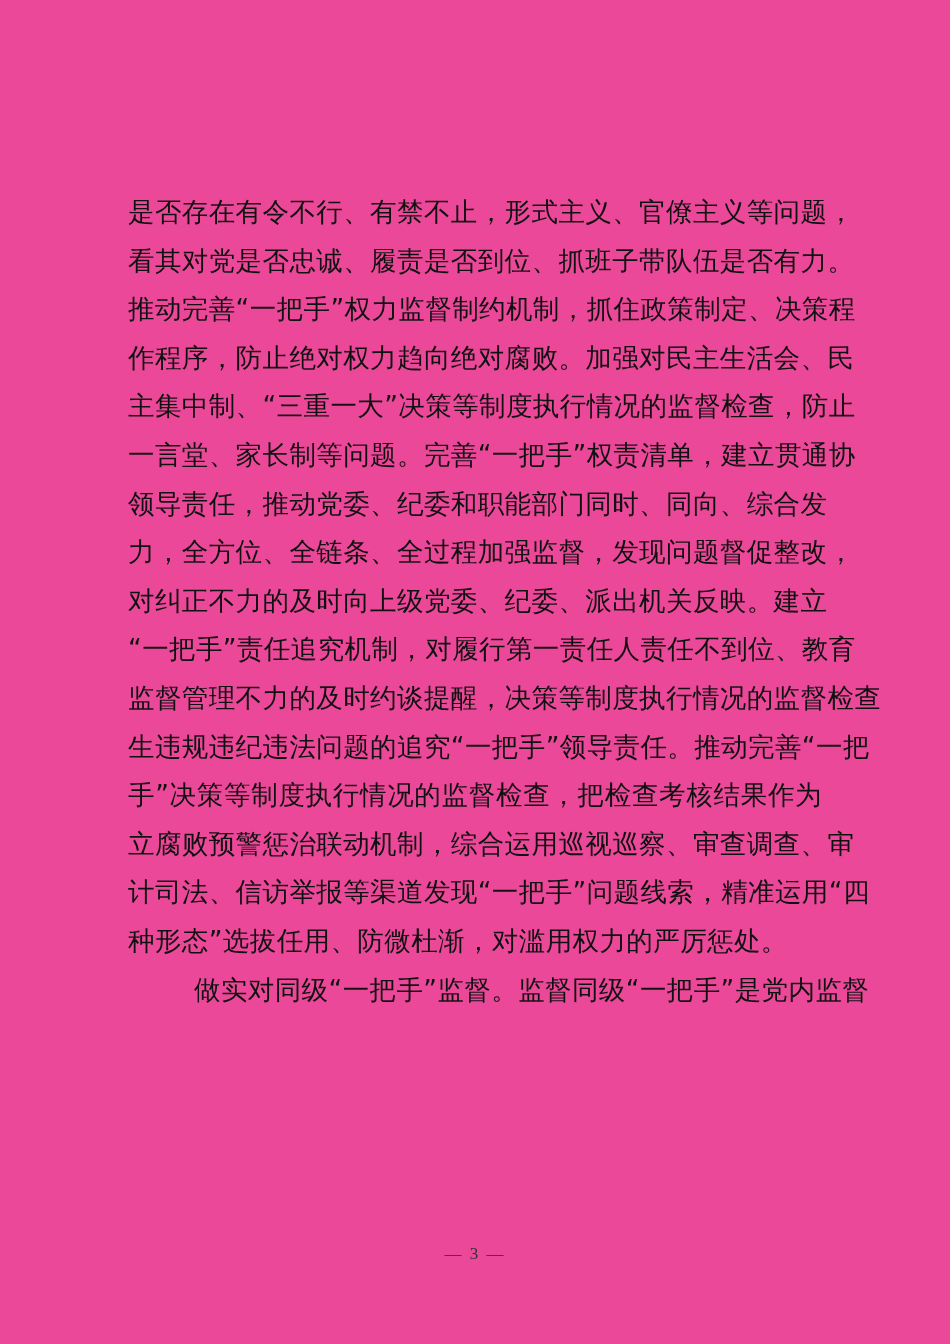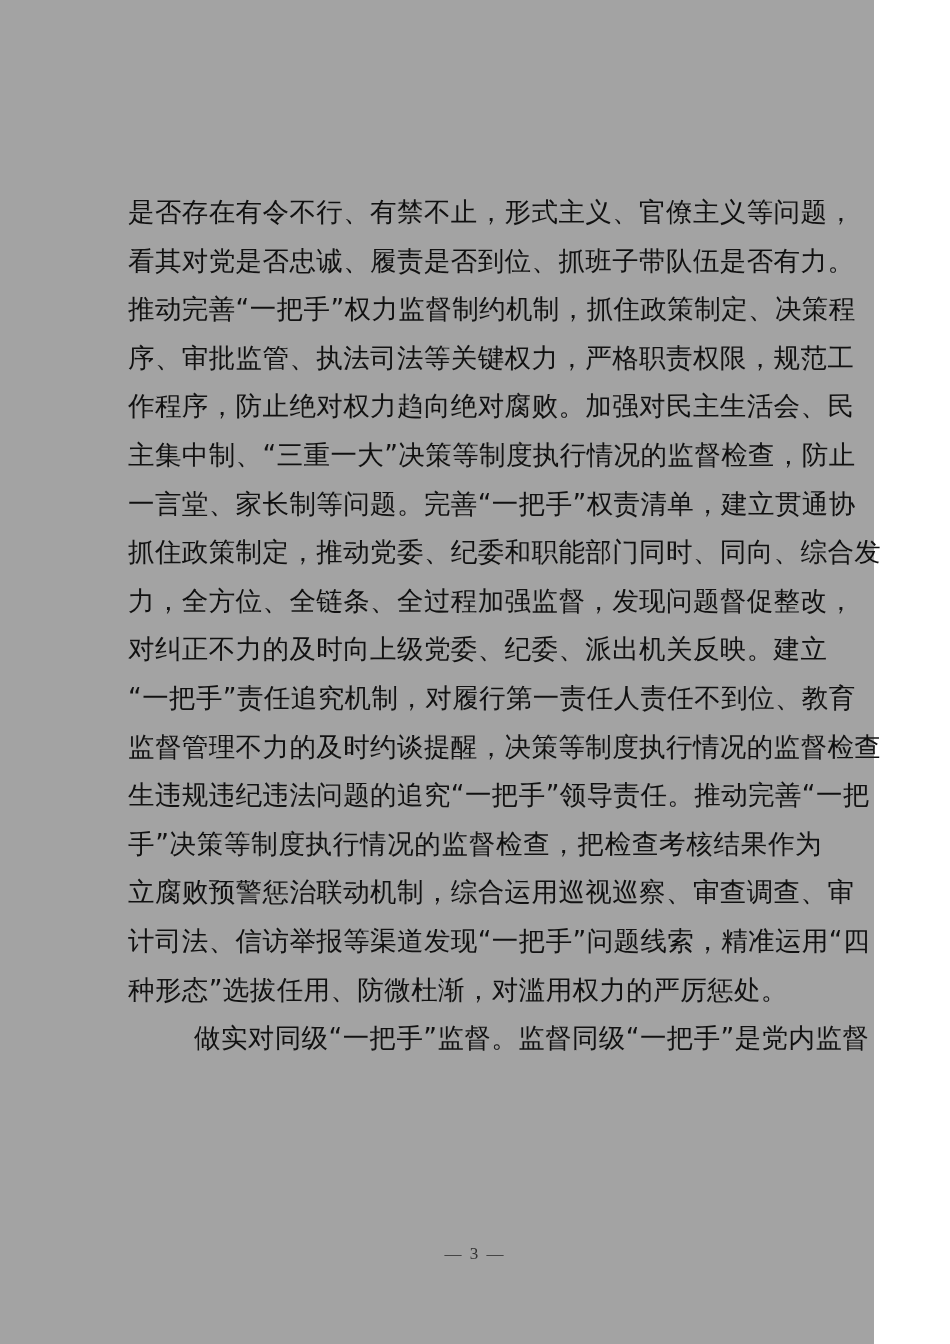--- a/index.html
+++ b/index.html
@@ -11,23 +11,23 @@
       width: 950px;
       height: 1344px;
       position: relative;
       overflow: hidden;
       font-family: "DejaVu Sans", "Liberation Sans", sans-serif;
       color: #111111;
     }
     .page {
       position: absolute;
       left: 0; top: 0;
-      width: 874px;
+      width: 950px;
       height: 1344px;
-      background: #a3a3a3;
+      background: #ec4899;
     }
     .body-text {
       position: absolute;
       left: 128px;
       top: 188px;
       width: 700px;
     }
     .line {
       display: block;
       height: 48.6px;
@@ -60,25 +60,24 @@
   </style>
 </head>
 <body>
 
 <div class="page">
   <div class="body-text">
     <div class="paragraph">
       <span class="line">是否存在有令不行、有禁不止，形式主义、官僚主义等问题，</span>
       <span class="line">看其对党是否忠诚、履责是否到位、抓班子带队伍是否有力。</span>
       <span class="line">推动完善“一把手”权力监督制约机制，抓住政策制定、决策程</span>
-      <span class="line">序、审批监管、执法司法等关键权力，严格职责权限，规范工</span>
       <span class="line">作程序，防止绝对权力趋向绝对腐败。加强对民主生活会、民</span>
       <span class="line">主集中制、“三重一大”决策等制度执行情况的监督检查，防止</span>
       <span class="line">一言堂、家长制等问题。完善“一把手”权责清单，建立贯通协</span>
-      <span class="line">抓住政策制定，推动党委、纪委和职能部门同时、同向、综合发</span>
+      <span class="line">领导责任，推动党委、纪委和职能部门同时、同向、综合发</span>
       <span class="line">力，全方位、全链条、全过程加强监督，发现问题督促整改，</span>
       <span class="line">对纠正不力的及时向上级党委、纪委、派出机关反映。建立</span>
       <span class="line">“一把手”责任追究机制，对履行第一责任人责任不到位、教育</span>
       <span class="line">监督管理不力的及时约谈提醒，决策等制度执行情况的监督检查</span>
       <span class="line">生违规违纪违法问题的追究“一把手”领导责任。推动完善“一把</span>
       <span class="line">手”决策等制度执行情况的监督检查，把检查考核结果作为</span>
       <span class="line">立腐败预警惩治联动机制，综合运用巡视巡察、审查调查、审</span>
       <span class="line">计司法、信访举报等渠道发现“一把手”问题线索，精准运用“四</span>
       <span class="line last">种形态”选拔任用、防微杜渐，对滥用权力的严厉惩处。</span>
     </div>

